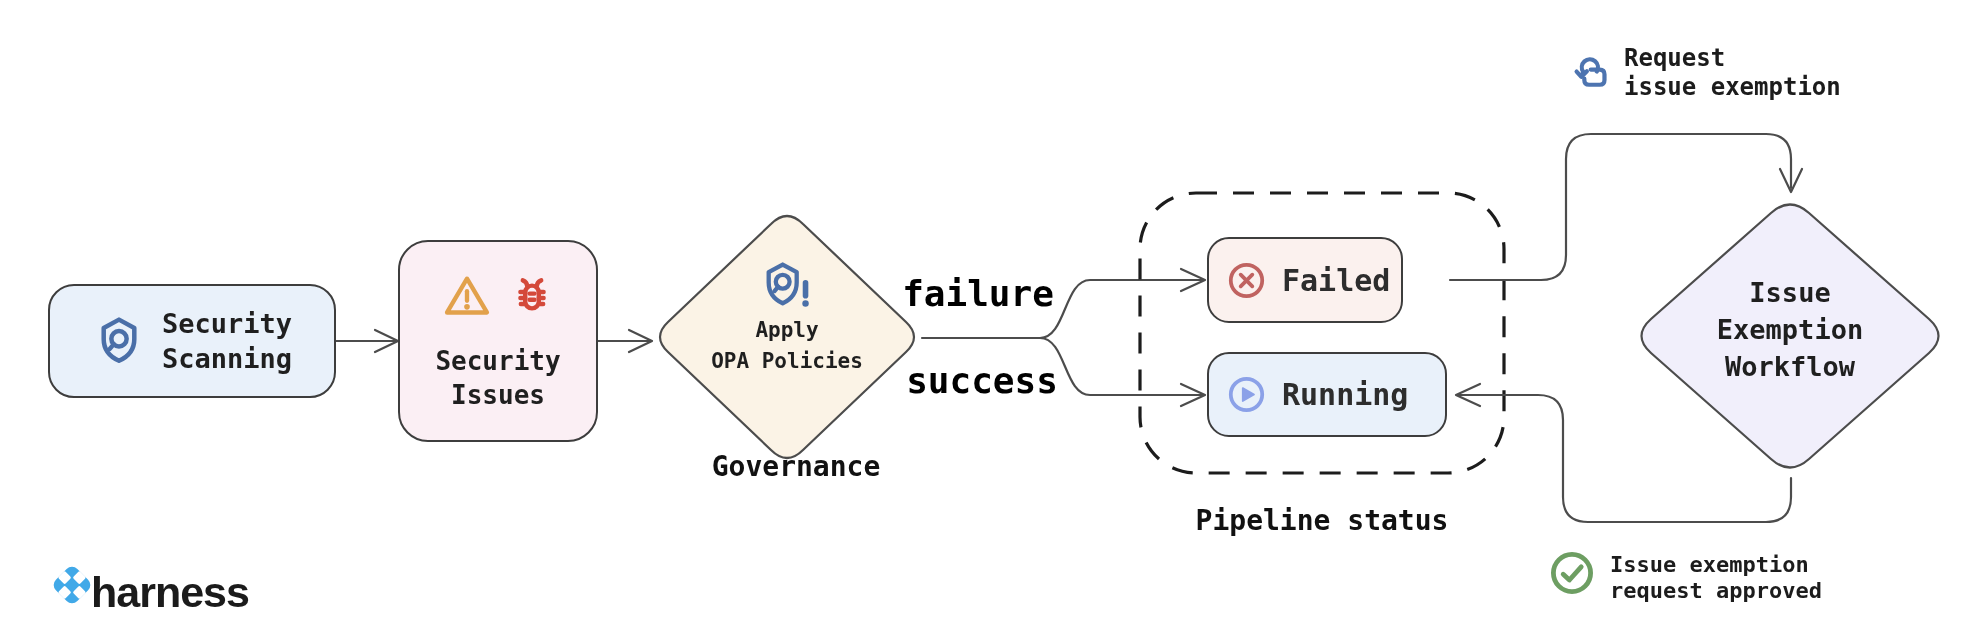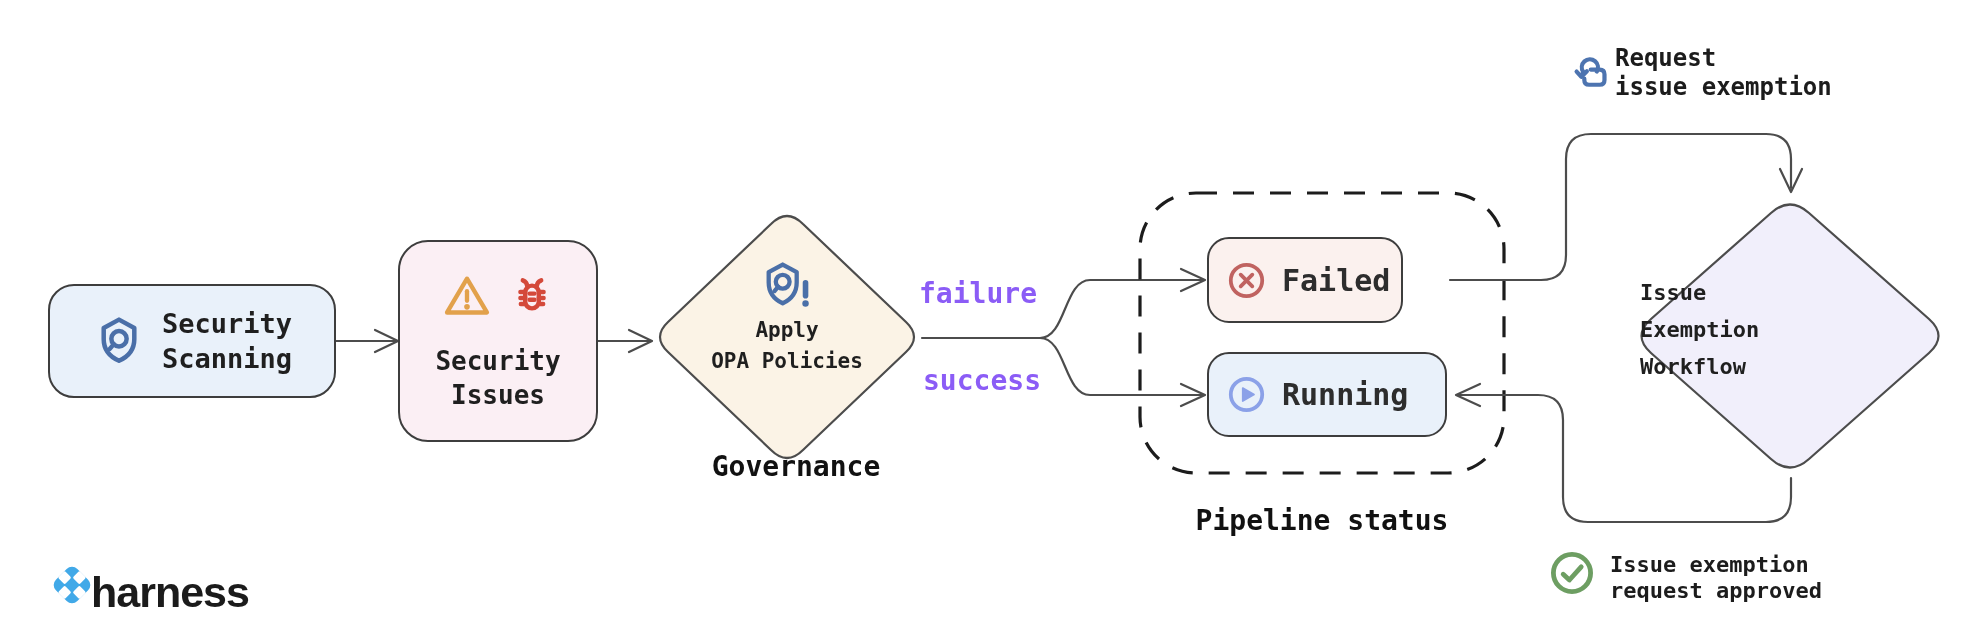--- a/index.html
+++ b/index.html
@@ -19,27 +19,27 @@
   .node-issues .iconrow{display:flex;align-items:center;gap:14px;}
   .node-issues .nlabel{font-size:26px;line-height:34px;text-align:center;}
   .node-failed{left:1207px;top:237px;width:196px;height:86px;border-radius:22px;background:#fbf1ee;
                padding-left:17px;gap:15px;}
   .node-running{left:1207px;top:352px;width:240px;height:85px;border-radius:22px;background:#e9f1fa;
                 padding-left:17px;gap:15px;}
   .node-failed .nlabel,.node-running .nlabel{font-size:30px;color:#2d2d2d;}
   .overlay{position:absolute;display:flex;flex-direction:column;align-items:center;}
   .opa-content{left:672px;top:232px;width:230px;height:170px;justify-content:center;gap:3px;}
   .opa-content .nlabel{font-size:21px;line-height:31px;text-align:center;}
-  .exemption-label{left:1640px;top:274px;width:300px;font-size:22px;line-height:37px;
-                   font-weight:700;text-align:left;white-space:pre-line;position:absolute;}
+  .exemption-label{left:1640px;top:274px;width:300px;font-size:27px;line-height:37px;
+                   font-weight:700;text-align:center;white-space:pre-line;position:absolute;}
   .caption{position:absolute;transform:translate(-50%,-50%);font-weight:700;font-size:28px;color:#111;white-space:nowrap;}
-  .edge-label{position:absolute;transform:translate(-50%,-50%);font-weight:700;font-size:28px;color:#8b5cf6;white-space:nowrap;}
+  .edge-label{position:absolute;transform:translate(-50%,-50%);font-weight:700;font-size:36px;color:#000000;white-space:nowrap;}
   .annotation{position:absolute;display:flex;align-items:flex-start;}
   .annotation .atext{font-weight:700;white-space:pre-line;color:#1c1c1c;}
-  .anno-request{left:1568px;top:44px;gap:3px;}
+  .anno-request{left:1568px;top:44px;gap:12px;}
   .anno-request .atext{font-size:24px;line-height:29px;}
   .anno-approved{left:1548px;top:549px;gap:14px;}
   .anno-approved .atext{font-size:22px;line-height:26px;}
   .brand{position:absolute;left:46px;top:552px;display:flex;align-items:center;}
   .brand .wordmark{font-family:"Liberation Sans",sans-serif;font-weight:700;font-size:43px;
                    color:#1b1b1b;letter-spacing:-1px;margin-left:-7px;line-height:52px;margin-top:14px;}
   .icon{flex:none;display:block;}
 </style>
 </head>
 <body>

